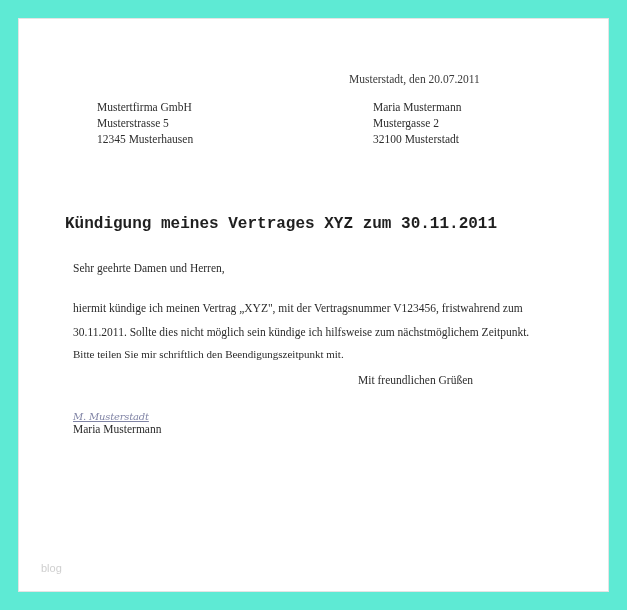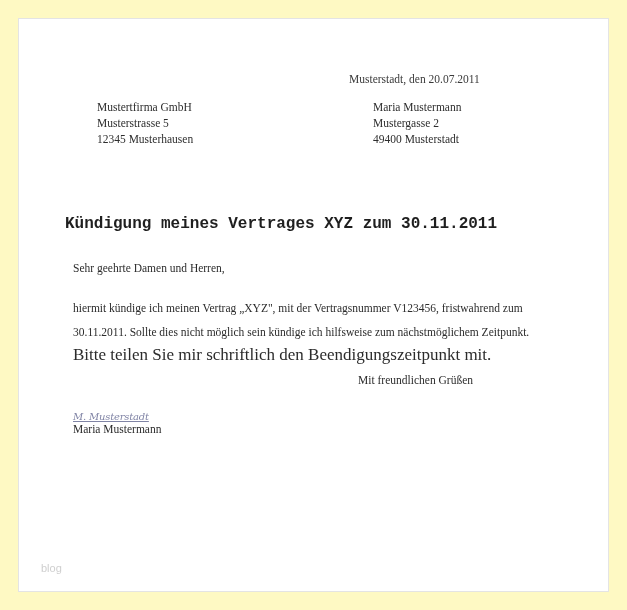--- a/index.html
+++ b/index.html
@@ -12,21 +12,21 @@
     height: 610px;
     font-family: "Liberation Serif", serif;
     overflow: hidden;
   }
   .page-frame {
     position: absolute;
     left: 0;
     top: 0;
     width: 627px;
     height: 610px;
-    background: #fef9c3;
+    background: #5eead4;
     box-sizing: border-box;
   }
   .sheet {
     position: absolute;
     left: 18px;
     top: 18px;
     width: 591px;
     height: 574px;
     background: #ffffff;
     box-sizing: border-box;
@@ -95,21 +95,21 @@
     width: 488px;
     font-size: 11.5px;
     line-height: 24px;
     text-align: left;
   }
   .body-para2 {
     position: absolute;
     left: 54px;
     top: 326px;
     width: 488px;
-    font-size: 17px;
+    font-size: 11px;
     line-height: 19px;
   }
   .closing {
     position: absolute;
     left: 54px;
     top: 355px;
     width: 400px;
     font-size: 11.5px;
     text-align: right;
   }
@@ -153,21 +153,21 @@
 
       <div class="addr-block addr-sender">
         <div class="line">Mustertfirma GmbH</div>
         <div class="line">Musterstrasse 5</div>
         <div class="line">12345 Musterhausen</div>
       </div>
 
       <div class="addr-block addr-receiver">
         <div class="line">Maria Mustermann</div>
         <div class="line">Mustergasse 2</div>
-        <div class="line">49400 Musterstadt</div>
+        <div class="line">32100 Musterstadt</div>
       </div>
 
       <div class="subject">Kündigung meines Vertrages XYZ zum 30.11.2011</div>
 
       <div class="salutation">Sehr geehrte Damen und Herren,</div>
 
       <div class="body-para">hiermit kündige ich meinen Vertrag „XYZ", mit der Vertragsnummer V123456, fristwahrend zum 30.11.2011. Sollte dies nicht möglich sein kündige ich hilfsweise zum nächstmöglichem Zeitpunkt.</div>
 
       <div class="body-para2">Bitte teilen Sie mir schriftlich den Beendigungszeitpunkt mit.</div>
 

